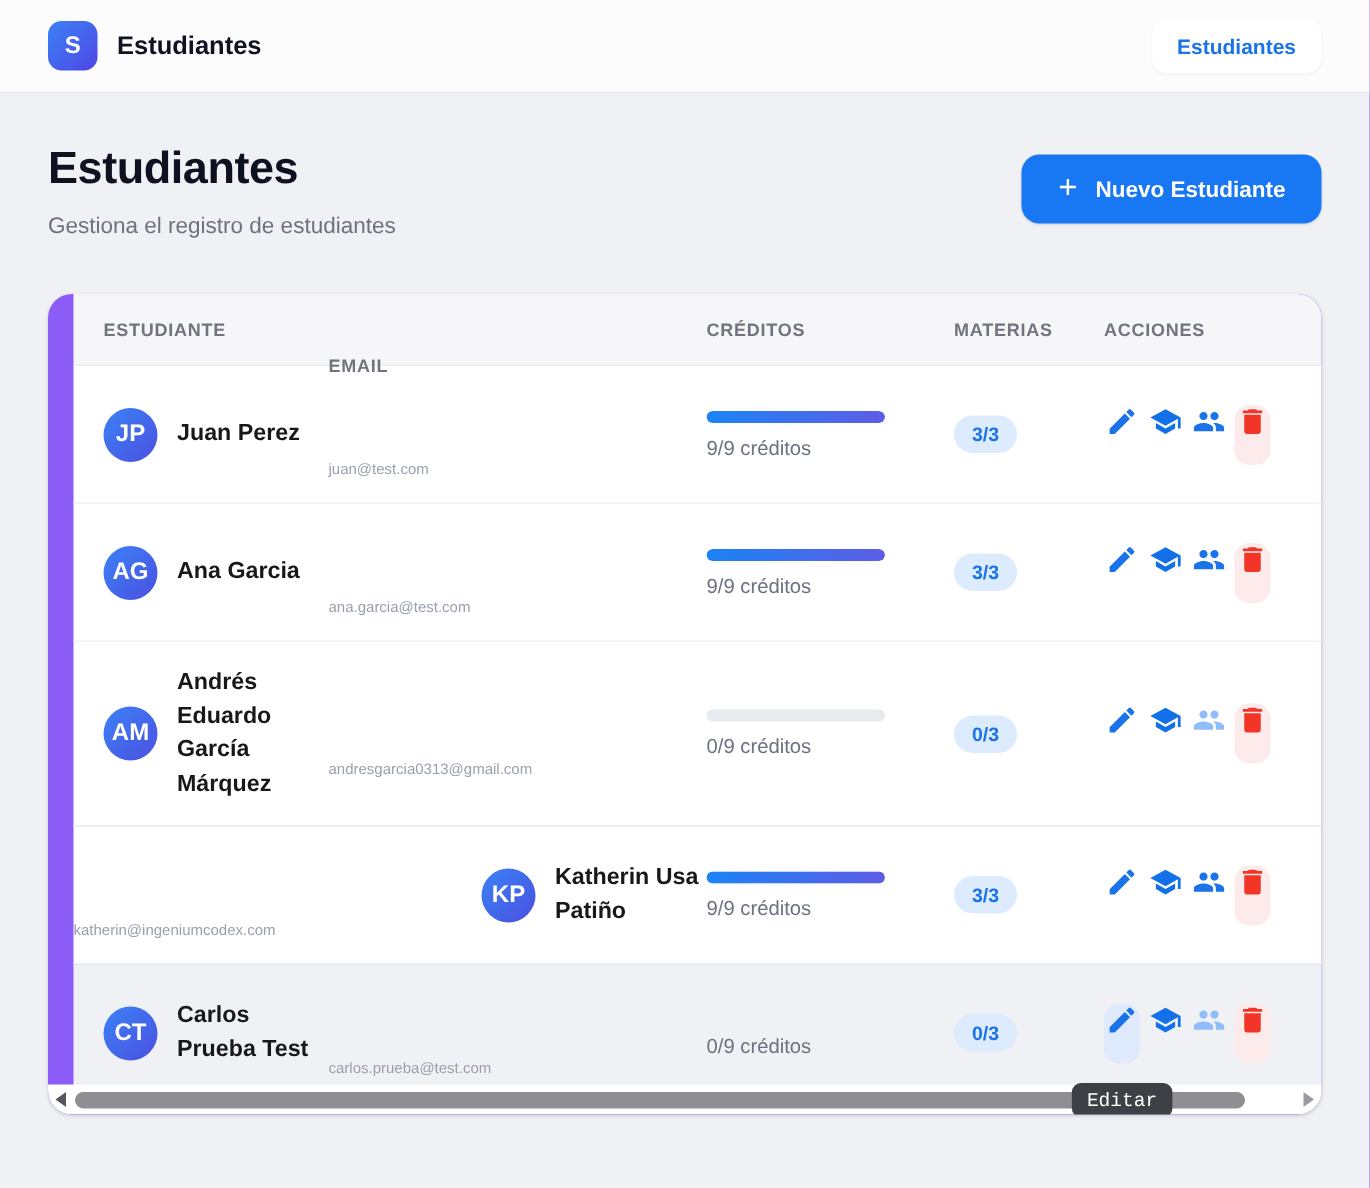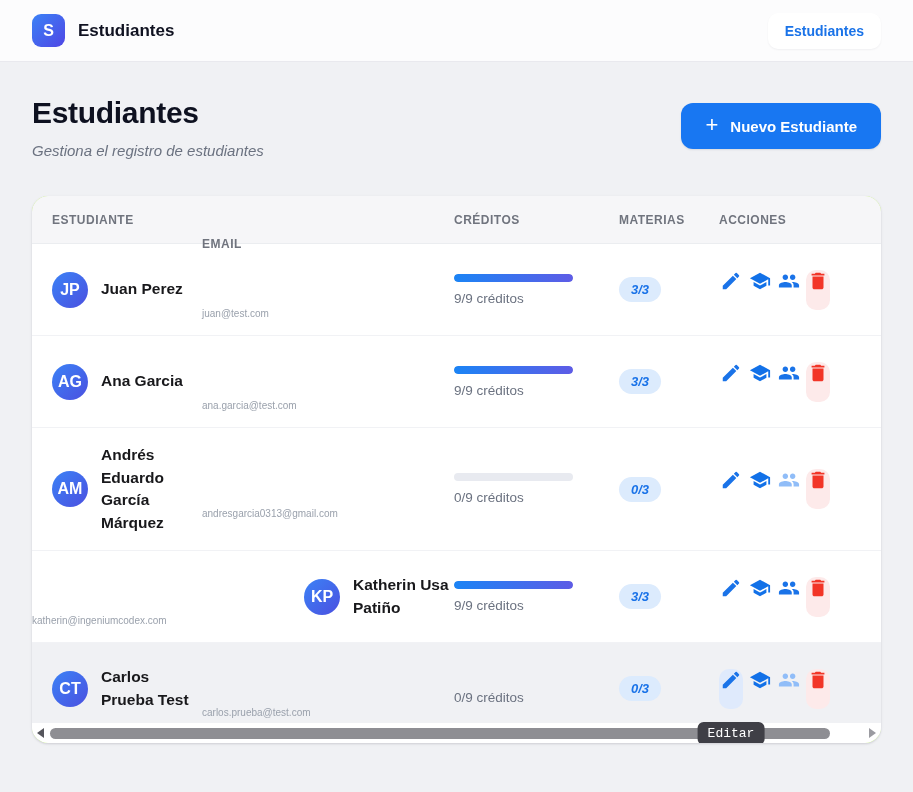--- a/index.html
+++ b/index.html
@@ -26,35 +26,36 @@
   .nav-pill {
     border:none; cursor:pointer; background:#ffffff; color:#1a73e8;
     font-family:inherit; font-size:14px; font-weight:bold;
     padding:10px 17px; border-radius:10px;
     box-shadow:0 1px 2px rgba(16,24,40,.05);
   }
   
   main { padding:34px 32px 0; }
   .page-head { display:flex; justify-content:space-between; align-items:flex-start; }
   h1 { font-size:30px; font-weight:bold; color:#0e1120; letter-spacing:-.3px; }
-  .subtitle { margin-top:12px; font-size:15px; color:#6b7280;font-style:italic; }
+  .subtitle { margin-top:12px; font-size:15px; color:#6b7280; }
   .btn-primary {
     border:none; cursor:pointer; margin-top:7px;
     background:#1877f2; color:#fff;
     font-family:inherit; font-size:15px; font-weight:bold;
     height:46px; padding:0 24px; border-radius:12px;
     display:flex; align-items:center; gap:12px;
     box-shadow:0 1px 2px rgba(16,24,40,.1);
   }
   .plus { font-size:22px; font-weight:normal; line-height:1; transform:translateY(-1px); }
   
   .card {
     position:relative; margin-top:37px; width:849px; height:547px;
-    background:#bef264; border-radius:16px; overflow:hidden;
+    background:#8b5cf6; border-radius:16px; overflow:hidden;
     box-shadow:0 1px 2px rgba(16,24,40,.06), 0 1px 3px rgba(16,24,40,.1);
+    padding-left:17px;
   }
   .table-inner { width:920px; }
   .thead {
     display:flex; align-items:center; height:48px;
     background:#f6f6f8; border-bottom:1px solid #ebedf0;
   }
   .th {
     font-size:12px; font-weight:bold; color:#70747e;
     text-transform:uppercase; letter-spacing:.5px;
   }
@@ -82,21 +83,21 @@
   .progress-track {
     width:119px; height:8px; border-radius:5px; background:#e8eaf0; overflow:hidden;
   }
   .progress-fill {
     height:100%; border-radius:5px;
     background:linear-gradient(90deg,#1b84f5,#5e5ce6);
   }
   .credits-text { margin-top:9px; font-size:13.5px; color:#6b7280; }
   .badge {
     display:inline-block; background:#dcebfd; color:#1a73e8;
-    font-size:13px; font-weight:bold; padding:5px 12px; border-radius:999px;font-style:italic;
+    font-size:13px; font-weight:bold; padding:5px 12px; border-radius:999px;
   }
   .c-actions { gap:5px; }
   .icon-btn {
     width:24px; height:40px; border:none; background:transparent; cursor:pointer;
     border-radius:10px; display:flex; justify-content:center;
     position:relative; flex:none;font-family:Liberation Mono, monospace;
   }
   .icon-btn svg { width:22px; height:22px; }
   .icon-btn.edit svg   { fill:#1a73e8; }
   .icon-btn.school svg { fill:#1271e8; }

